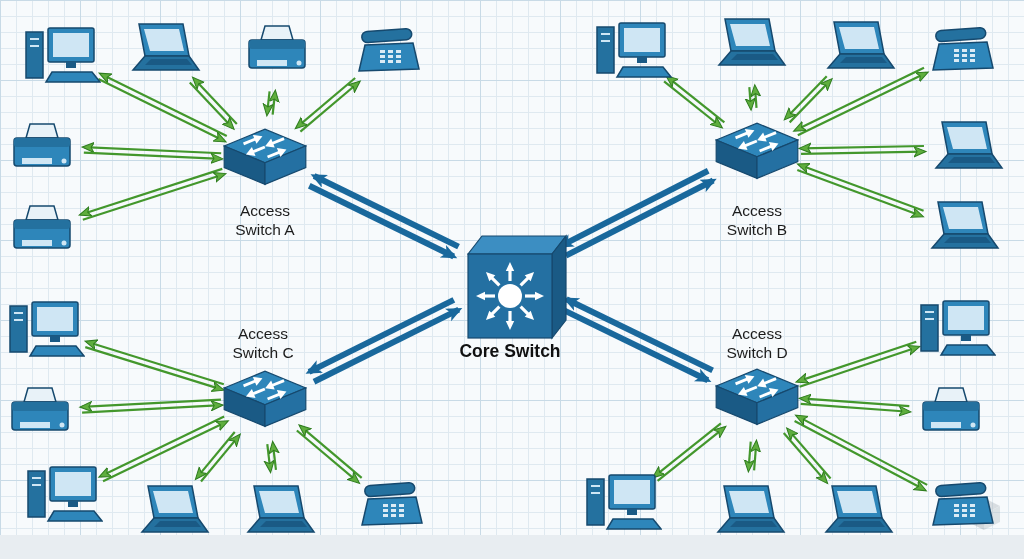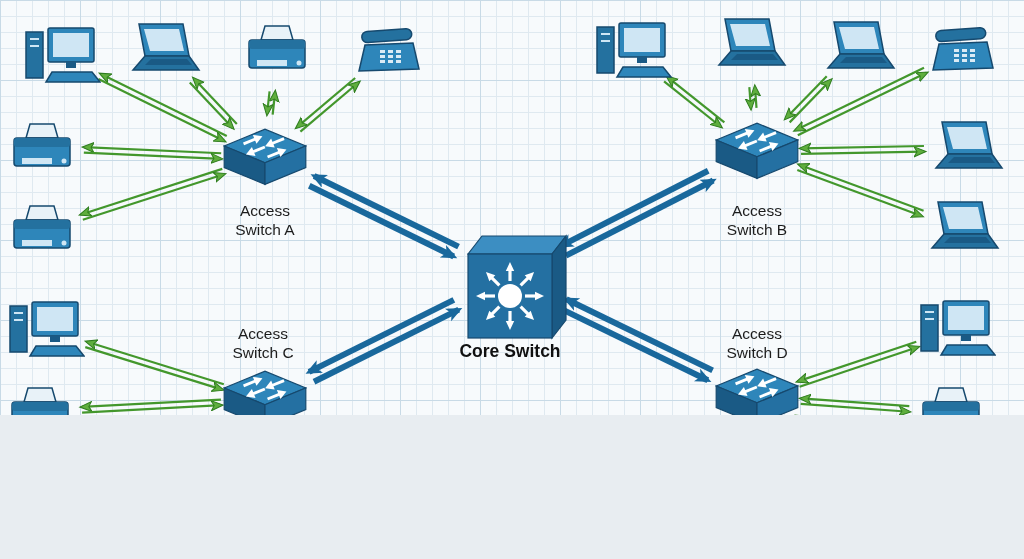--- a/index.html
+++ b/index.html
@@ -1,17 +1,17 @@
 <!DOCTYPE html>
 <html><head>
 <meta charset="utf-8">
 <style>
   html,body{margin:0;padding:0;background:#e8edf1;}
   .canvas{
-    position:relative;width:1024px;height:415px;overflow:hidden;
+    position:relative;width:1024px;height:535px;overflow:hidden;
     background:
       linear-gradient(#c8dae6 1px, transparent 1px) 0 0 / 80px 80px,
       linear-gradient(90deg, #c8dae6 1px, transparent 1px) 0 0 / 80px 80px,
       linear-gradient(#dfe9f0 1px, transparent 1px) 0 0 / 16px 16px,
       linear-gradient(90deg, #dfe9f0 1px, transparent 1px) 0 0 / 16px 16px,
       #f7fafc;
   }
   svg.diagram{position:absolute;left:0;top:0;width:1024px;height:559px;}
   .node-label{font-family:"Liberation Sans",sans-serif;font-size:15.5px;fill:#1c1c1c;}
   .core-label{font-family:"Liberation Sans",sans-serif;font-size:17.5px;font-weight:bold;fill:#101010;}

